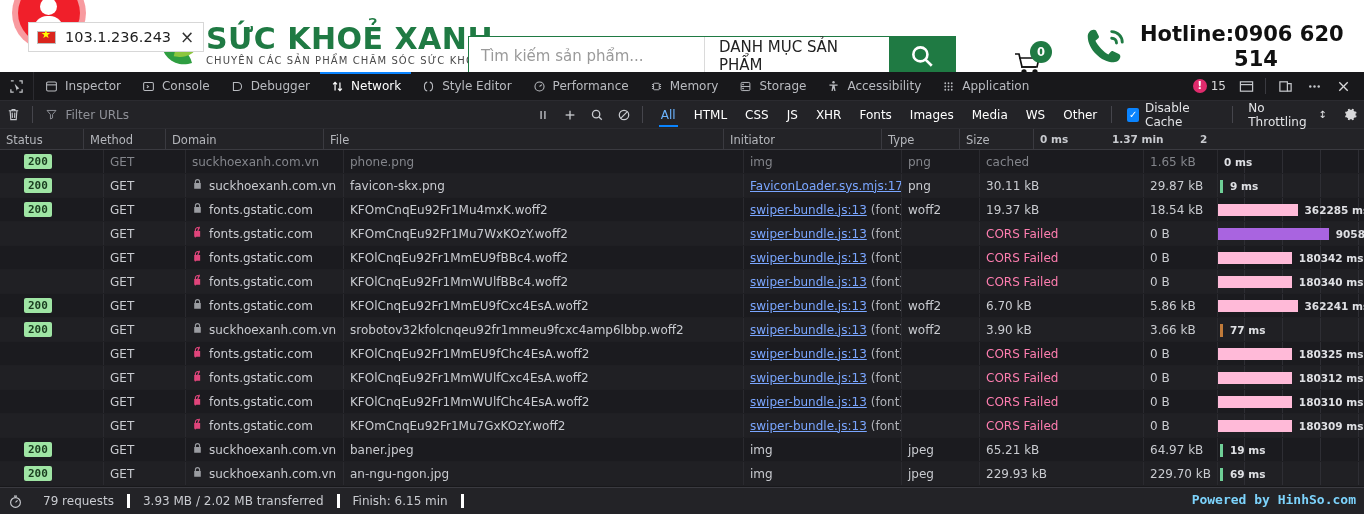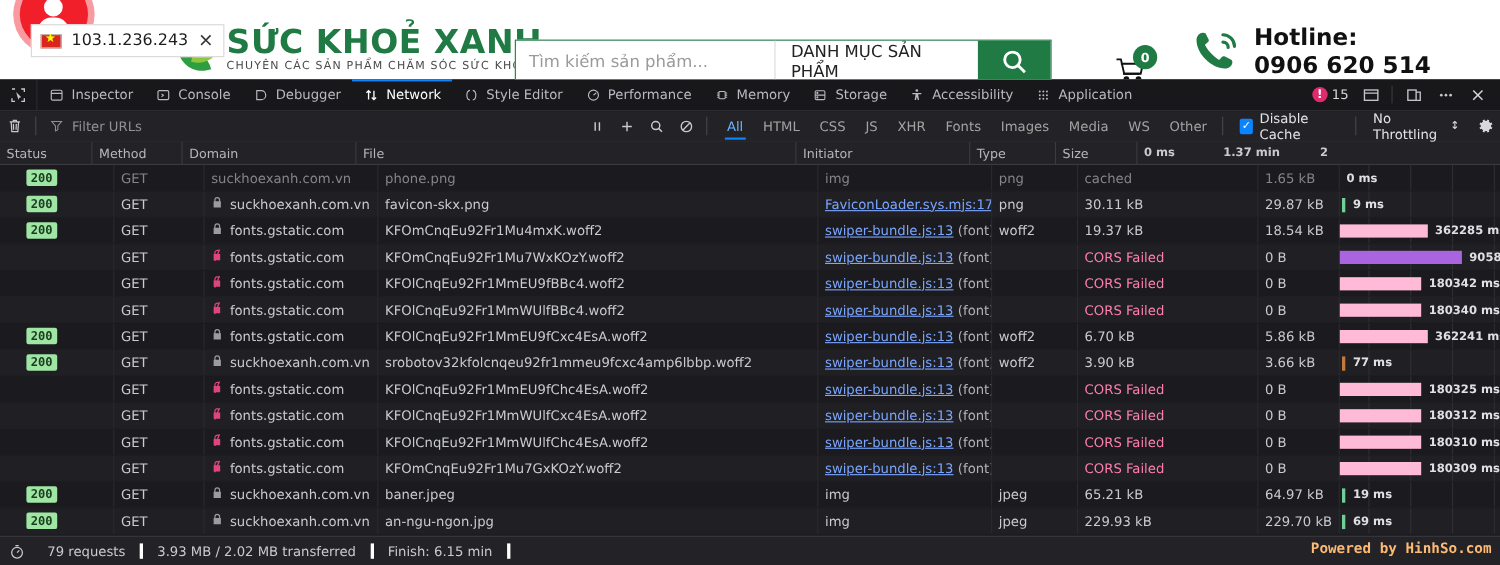--- a/index.html
+++ b/index.html
@@ -89,21 +89,21 @@
   .cart-glyph { position: absolute; left: 2px; top: 14px; }
   .cart-count {
     position: absolute; left: 20px; top: 5px;
     width: 22px; height: 22px; border-radius: 50%; background: #1f7a43;
     color: #fff; font-size: 11.5px; font-weight: bold;
     display: flex; align-items: center; justify-content: center;
   }
 
   .hotline-wrap { position: absolute; left: 1082px; top: 22px; display: flex; align-items: center; gap: 12px; }
   .phone-icon svg { fill: #1f7a43; }
-  .hotline-txt { display: flex; flex-direction: column; }
+  .hotline-txt { display: flex; flex-direction: row; }
   .hotline-label { font-size: 21px; font-weight: bold; color: #111; line-height: 25px; }
   .hotline-number { font-size: 21px; font-weight: bold; color: #111; line-height: 25px; }
 
   
   .devtools { width: 1364px; height: 442px; background: #0b0b0e; display: flex; flex-direction: column; }
 
   .dt-tabbar {
     height: 29px; background: #18181b; display: flex; align-items: stretch;
     border-bottom: 1px solid #2b2b30; flex: 0 0 29px;
   }
@@ -142,21 +142,21 @@
   .fb-trash { width: 30px; display: flex; align-items: center; justify-content: center; }
   .fb-div { width: 1px; height: 17px; background: #45454c; margin: 0 5px; }
   .fb-filter {
     display: flex; align-items: center; gap: 7px; width: 556px;
     height: 20px; padding: 0 8px; color: #8f9198; font-size: 12px;
   }
   .fb-icons { display: flex; align-items: center; gap: 2px; }
   .fb-ibtn { width: 25px; height: 22px; display: flex; align-items: center; justify-content: center; color: #c8cacf; }
   .fb-types { display: flex; align-items: center; gap: 0; margin-left: 4px; }
   .fb-type {
-    font-size: 12px; color: #a3a3a3; padding: 3px 9px; position: relative;
+    font-size: 12px; color: #ffffff; padding: 3px 9px; position: relative;
   }
   .fb-type.active { color: #6cb4ff; }
   .fb-type.active::after {
     content: ""; position: absolute; left: 7px; right: 7px; bottom: -2px;
     height: 2px; background: #0a84ff;
   }
   .fb-right { margin-left: auto; display: flex; align-items: center; }
   .fb-cache { display: flex; align-items: center; gap: 6px; font-size: 12px; color: #e3e4e7; padding: 0 10px; }
   .cbx {
     width: 14px; height: 14px; border-radius: 2px; background: #0a84ff;
@@ -222,21 +222,21 @@
   .net-foot {
     height: 27px; flex: 0 0 27px; background: #232327; border-top: 1px solid #3a3a40;
     display: flex; align-items: center; font-size: 12px; color: #c9cbd0; position: relative;
   }
   .foot-ico { width: 30px; display: flex; align-items: center; justify-content: center; }
   .foot-item { padding: 0 13px; border-right: 3px solid #ffffff; }
   .foot-item:last-of-type { border-right: none; }
   .watermark {
     position: absolute; right: 8px; top: 4px;
     font-family: "DejaVu Sans Mono", "Liberation Mono", monospace;
-    font-size: 13px; font-weight: bold; color: #fdba74;
+    font-size: 13px; font-weight: bold; color: #7dd3fc;
   }
 </style>
 </head>
 <body>
 
 <div class="page-strip">
 
   <div class="site-logo-badge"></div>
 
   <div class="ip-tooltip">

